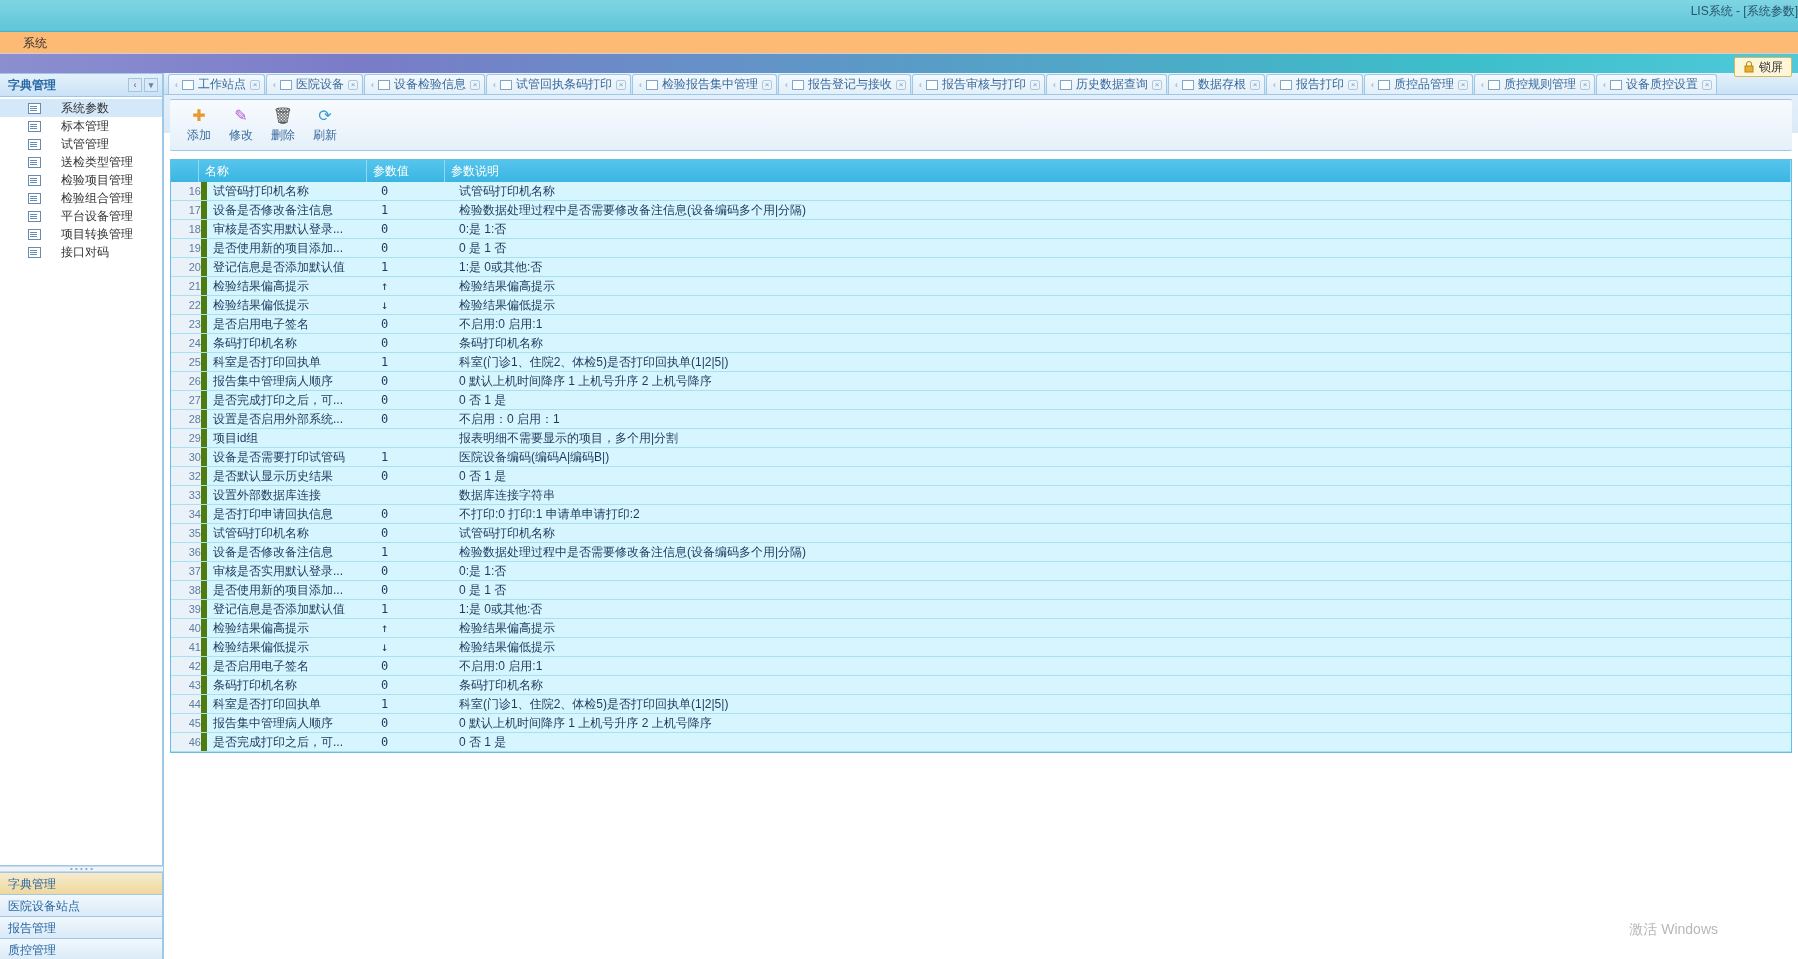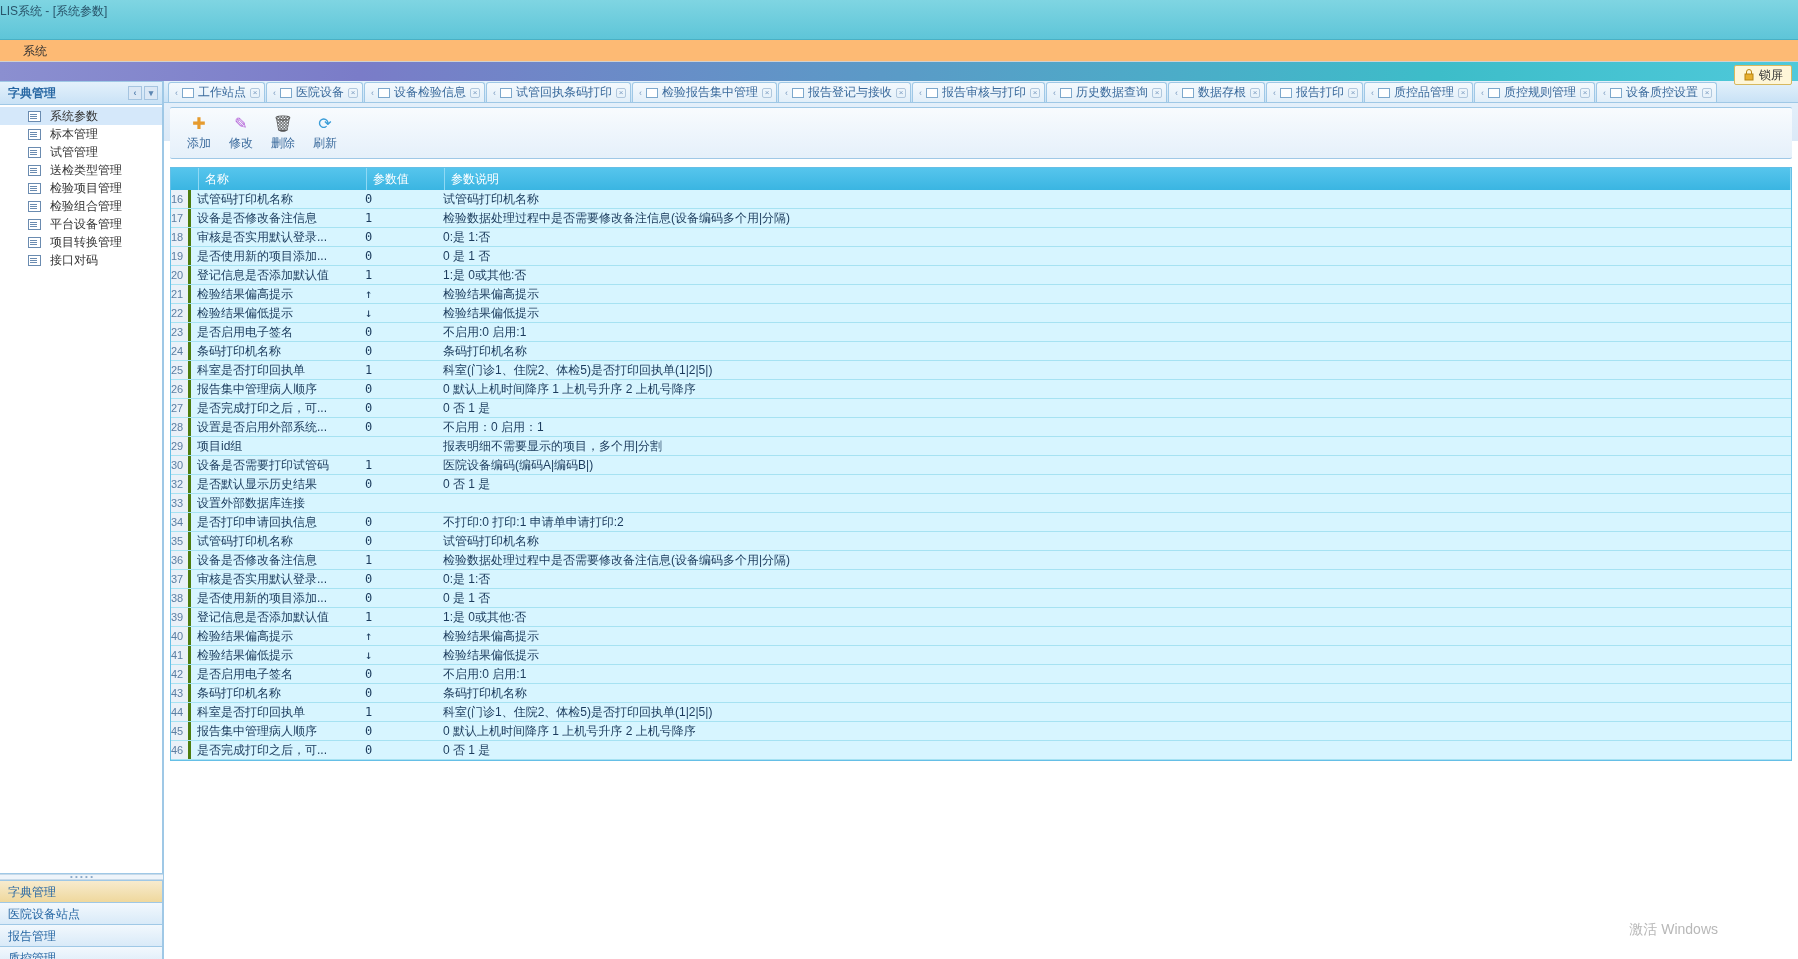--- a/index.html
+++ b/index.html
@@ -1,29 +1,29 @@
 <!DOCTYPE html>
 <html><head>
 <meta charset="utf-8">
 <style>
 *{margin:0;padding:0;box-sizing:border-box;font-family:"Microsoft YaHei","SimSun",sans-serif;font-size:12px}
 body{width:1798px;height:959px;overflow:hidden;background:#fff}
-.titlebar{height:40px;background:linear-gradient(#7fd5e2,#5ec5d8);color:#29556b;text-align:left;line-height:22px;font-size:12px;border-bottom:1px solid #4ab0c4}
+.titlebar{height:32px;background:linear-gradient(#7fd5e2,#5ec5d8);color:#29556b;text-align:right;line-height:22px;font-size:12px;border-bottom:1px solid #4ab0c4}
 .menubar{height:22px;background:#fdba74;border-bottom:1px solid #d0d0d0;padding-left:15px;line-height:22px}
 .menubar span{color:#333;padding:0 8px}
 .gradbar{height:19px;background:linear-gradient(90deg,#8b8fd0 0%,#7a7cc8 20%,#5a9bc7 50%,#3dbdc9 80%,#4fc9da 100%);position:relative}
 .lockbtn{position:absolute;right:6px;top:3px;height:20px;background:#fef6d8;border:1px solid #d6b860;border-radius:2px;padding:0 8px;line-height:18px;display:flex;align-items:center;gap:4px;color:#333}
 .lockicon{width:12px;height:12px}
 .main{display:flex;height:888px}
 .left{width:164px;display:flex;flex-direction:column;border-right:1px solid #9fc8e6}
 .panel-hd{height:24px;background:linear-gradient(#e4f1fb,#c9e2f6);border:1px solid #9fc8e6;border-left:none;display:flex;align-items:center;padding:0 8px;color:#2767a3;font-weight:bold;position:relative}
 .panel-hd .ctrls{position:absolute;right:4px;display:flex;gap:2px}
 .panel-hd .ctrl{width:14px;height:14px;background:#dbe8f5;border:1px solid #a5c4e0;font-size:9px;text-align:center;line-height:12px;color:#5c86b2;cursor:pointer}
 .tree{flex:1;background:#fff;border:1px solid #9fc8e6;border-top:none;border-left:none;overflow:auto;padding:2px 0}
-.tnode{height:18px;line-height:18px;padding-left:28px;color:#333;white-space:nowrap;display:flex;align-items:center;gap:9px}
+.tnode{height:18px;line-height:18px;padding-left:28px;color:#333;white-space:nowrap;display:flex;align-items:center;gap:20px}
 .tnode.sel{background:#d5e8fa}
 .docicon{width:13px;height:11px;background:#fff;border:1px solid #6a8bb0;position:relative;flex-shrink:0;margin-top:1px}
 .docicon::after{content:"";position:absolute;left:1px;top:2px;width:7px;height:1px;background:#6a8bb0;box-shadow:0 2px 0 #6a8bb0,0 4px 0 #6a8bb0}
 .splitter{height:6px;background:#eef4fa;border-top:1px solid #c8dae9;border-bottom:1px solid #c8dae9;text-align:center;font-size:8px;color:#8aa8c8;line-height:4px}
 .accordion{border:1px solid #9fc8e6;border-left:none;border-bottom:none}
 .acc{height:22px;background:linear-gradient(#f2f8fd,#d9eaf8);border-bottom:1px solid #9fc8e6;line-height:22px;padding-left:8px;color:#2767a3}
 .acc.active{background:linear-gradient(#f7ebce,#efd89d)}
 .right{flex:1;display:flex;flex-direction:column;background:linear-gradient(#e9f3fc,#dbe9f7 60px,#fff 60px)}
 .tabs{height:22px;background:linear-gradient(#e4f1fb,#c9e2f6);border-bottom:1px solid #9fc8e6;display:flex;align-items:flex-end;padding-left:4px;overflow:hidden}
 .tab{height:20px;background:linear-gradient(#f4f9fd,#e2eff9);border:1px solid #9fc8e6;border-bottom:none;border-radius:3px 3px 0 0;margin-right:1px;padding:0 4px 0 6px;display:flex;align-items:center;gap:4px;color:#3a6a9c;white-space:nowrap}
@@ -36,21 +36,21 @@
 .grid{margin:8px 6px 12px 6px;border:1px solid #65bfe6}
 .gridhd{display:flex;height:22px;background:linear-gradient(#56c5ed,#3ab5e2)}
 .gridhd div{border-right:1px solid #8fd9f4;color:#fff;line-height:22px;padding-left:6px}
 .ghandle{width:28px}
 .gname{width:168px}
 .gval{width:78px}
 .gdesc{flex:1}
 .gridbody{max-height:770px;overflow:auto}
 .row{display:flex;height:19px;border-bottom:1px solid #a6e2f2;background:#d7f5ff;line-height:18px}
 .row:nth-child(even){background:#d7f5ff}
-.row .rnum{width:20px;background:#eaf1f8;border-right:3px solid #4d7c0f;text-align:left;color:#5c7ea2;font-size:11px}
+.row .rnum{width:36px;background:#eaf1f8;border-right:6px solid #4d7c0f;text-align:right;color:#5c7ea2;font-size:11px}
 .row .rname{width:168px;padding-left:6px;color:#1a3a5c;white-space:nowrap;overflow:hidden;text-overflow:ellipsis}
 .row .rval{width:78px;padding-left:6px;color:#1a3a5c;font-family:monospace}
 .row .rdesc{flex:1;padding-left:6px;color:#1a3a5c;white-space:nowrap}
 .watermark{position:absolute;bottom:20px;right:80px;color:#b8b8b8;font-size:14px}
 </style>
 </head>
 <body>
 
 <div class="titlebar">
   <span>LIS系统 - [系统参数]</span>
@@ -324,20 +324,21 @@
           <div class="row">
             <div class="rnum">32</div>
             <div class="rname">是否默认显示历史结果</div>
             <div class="rval">0</div>
             <div class="rdesc">0 否  1 是</div>
           </div>
           <div class="row">
             <div class="rnum">33</div>
             <div class="rname">设置外部数据库连接</div>
             <div class="rval"></div>
+            <div class="rdesc">数据库连接字符串</div>
           </div>
           <div class="row">
             <div class="rnum">34</div>
             <div class="rname">是否打印申请回执信息</div>
             <div class="rval">0</div>
             <div class="rdesc">不打印:0 打印:1 申请单申请打印:2</div>
           </div>
           <div class="row">
             <div class="rnum">35</div>
             <div class="rname">试管码打印机名称</div>

